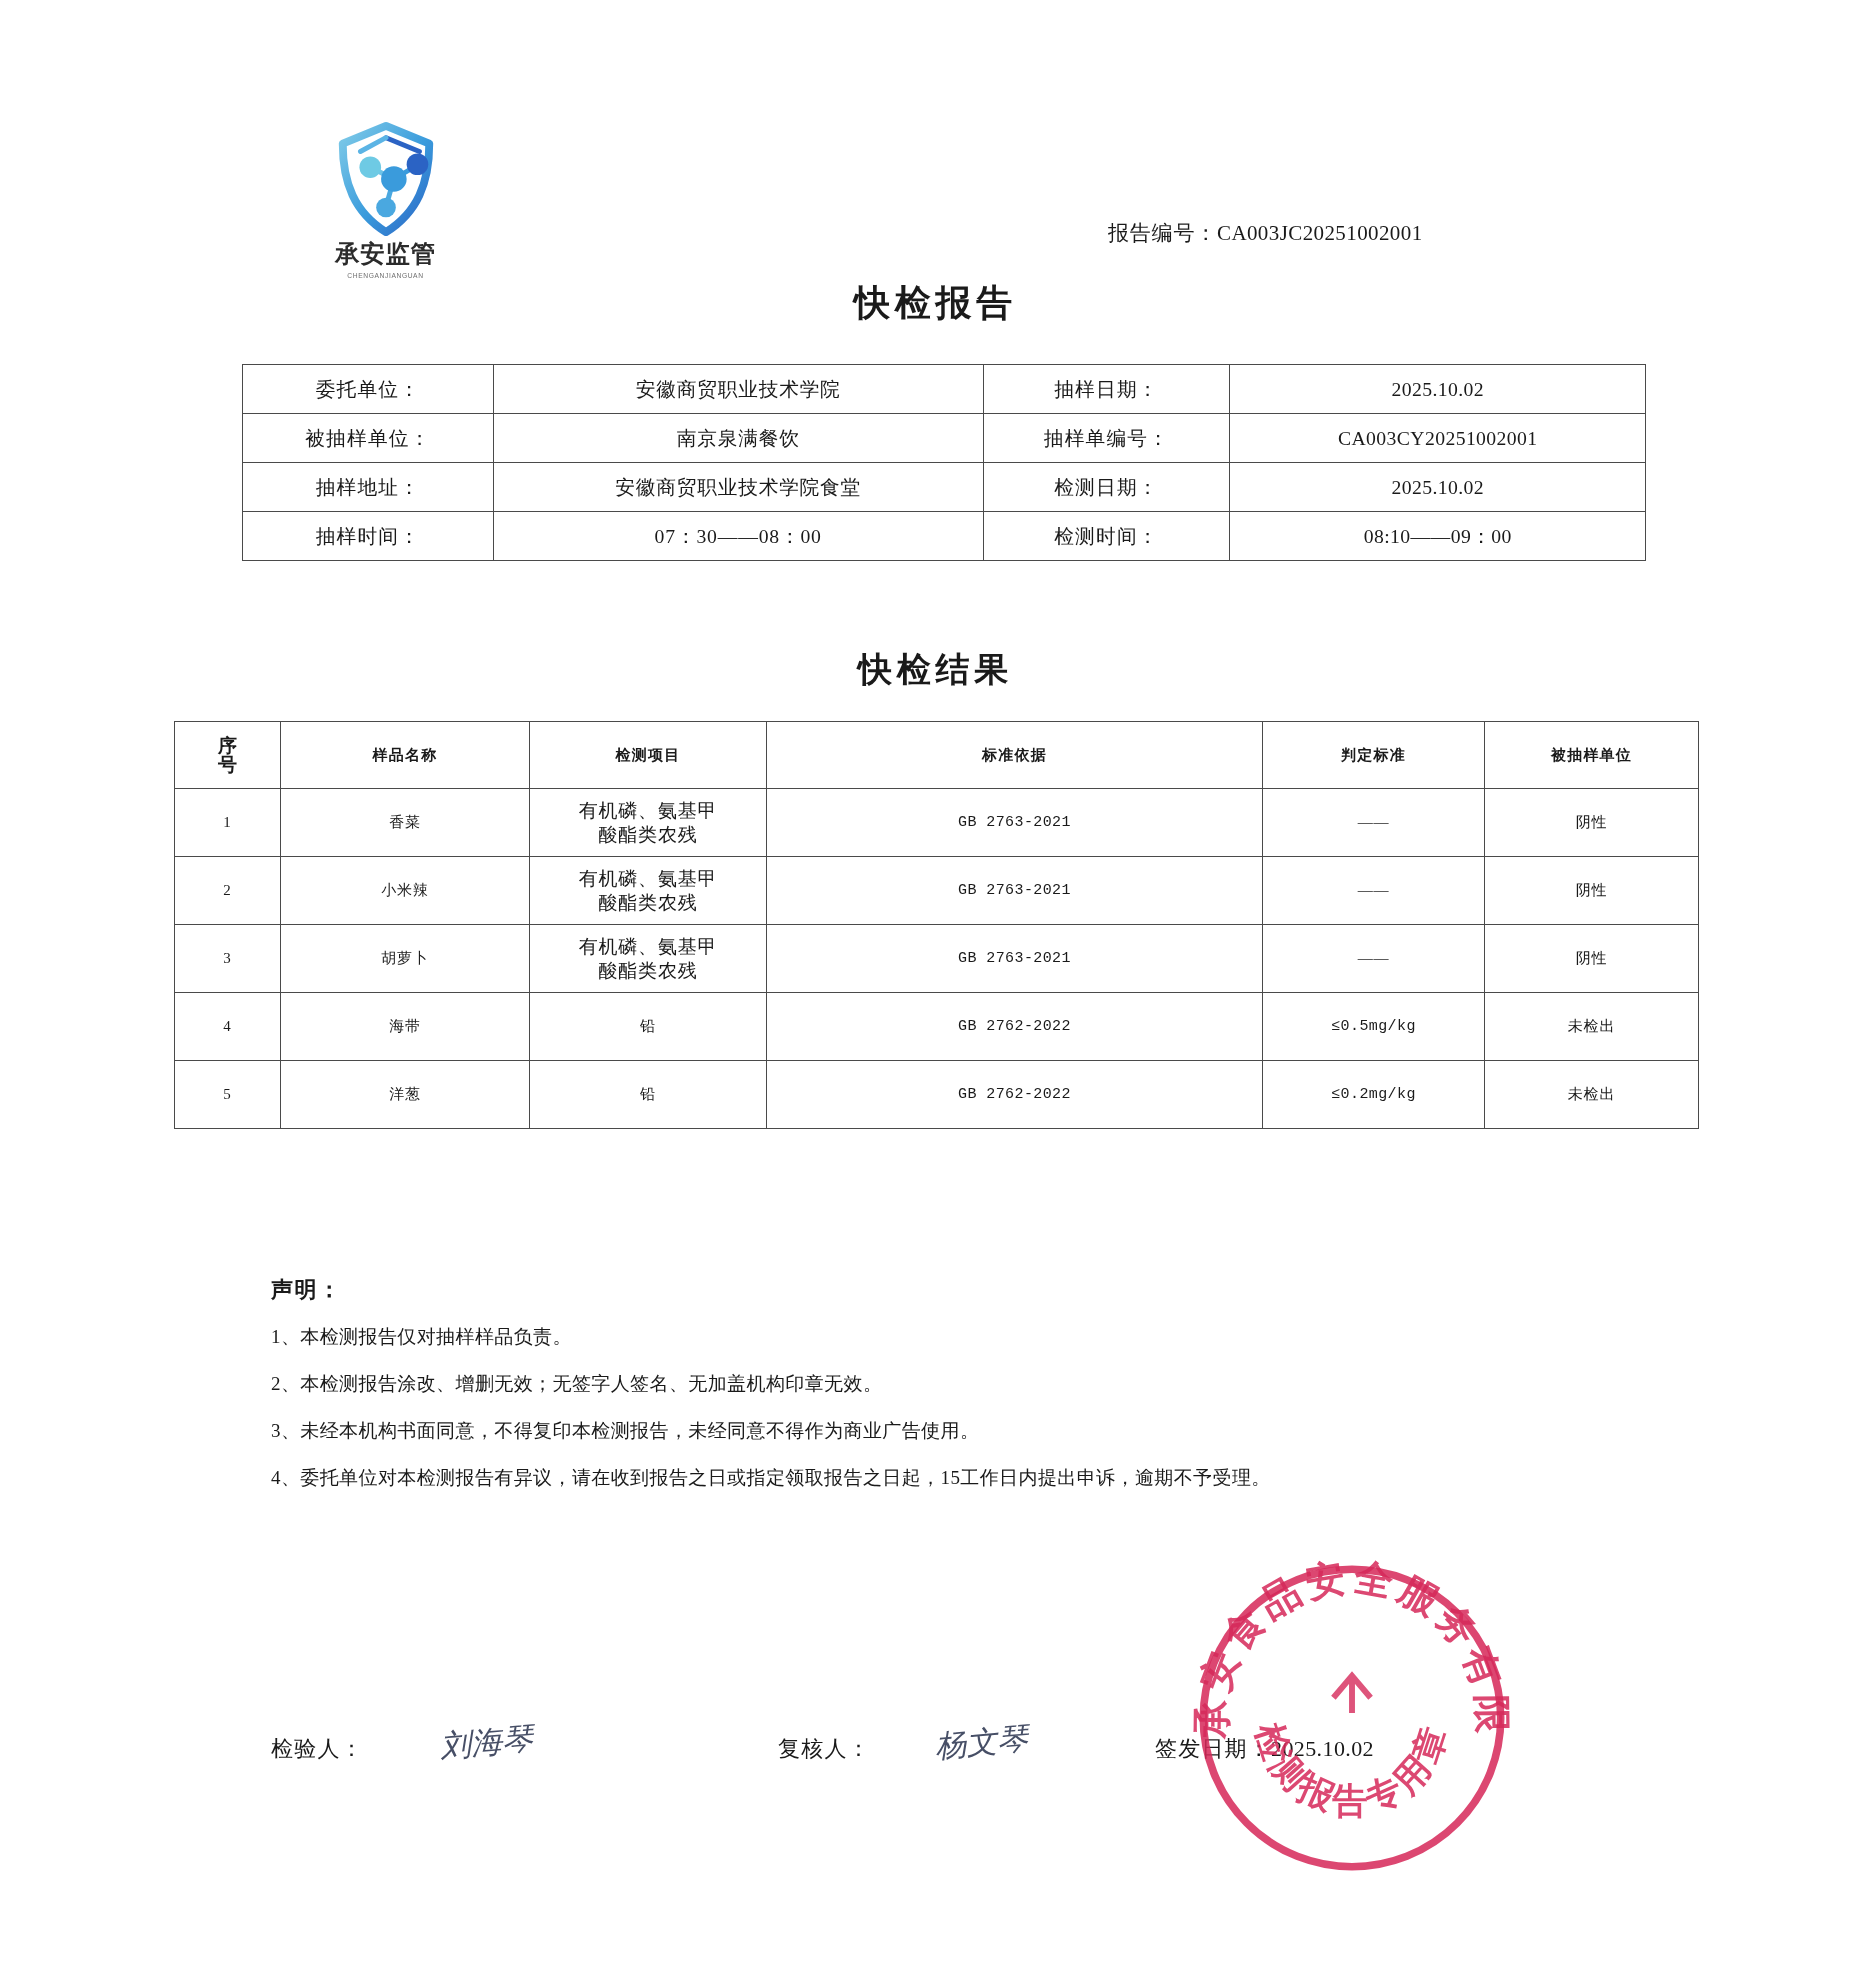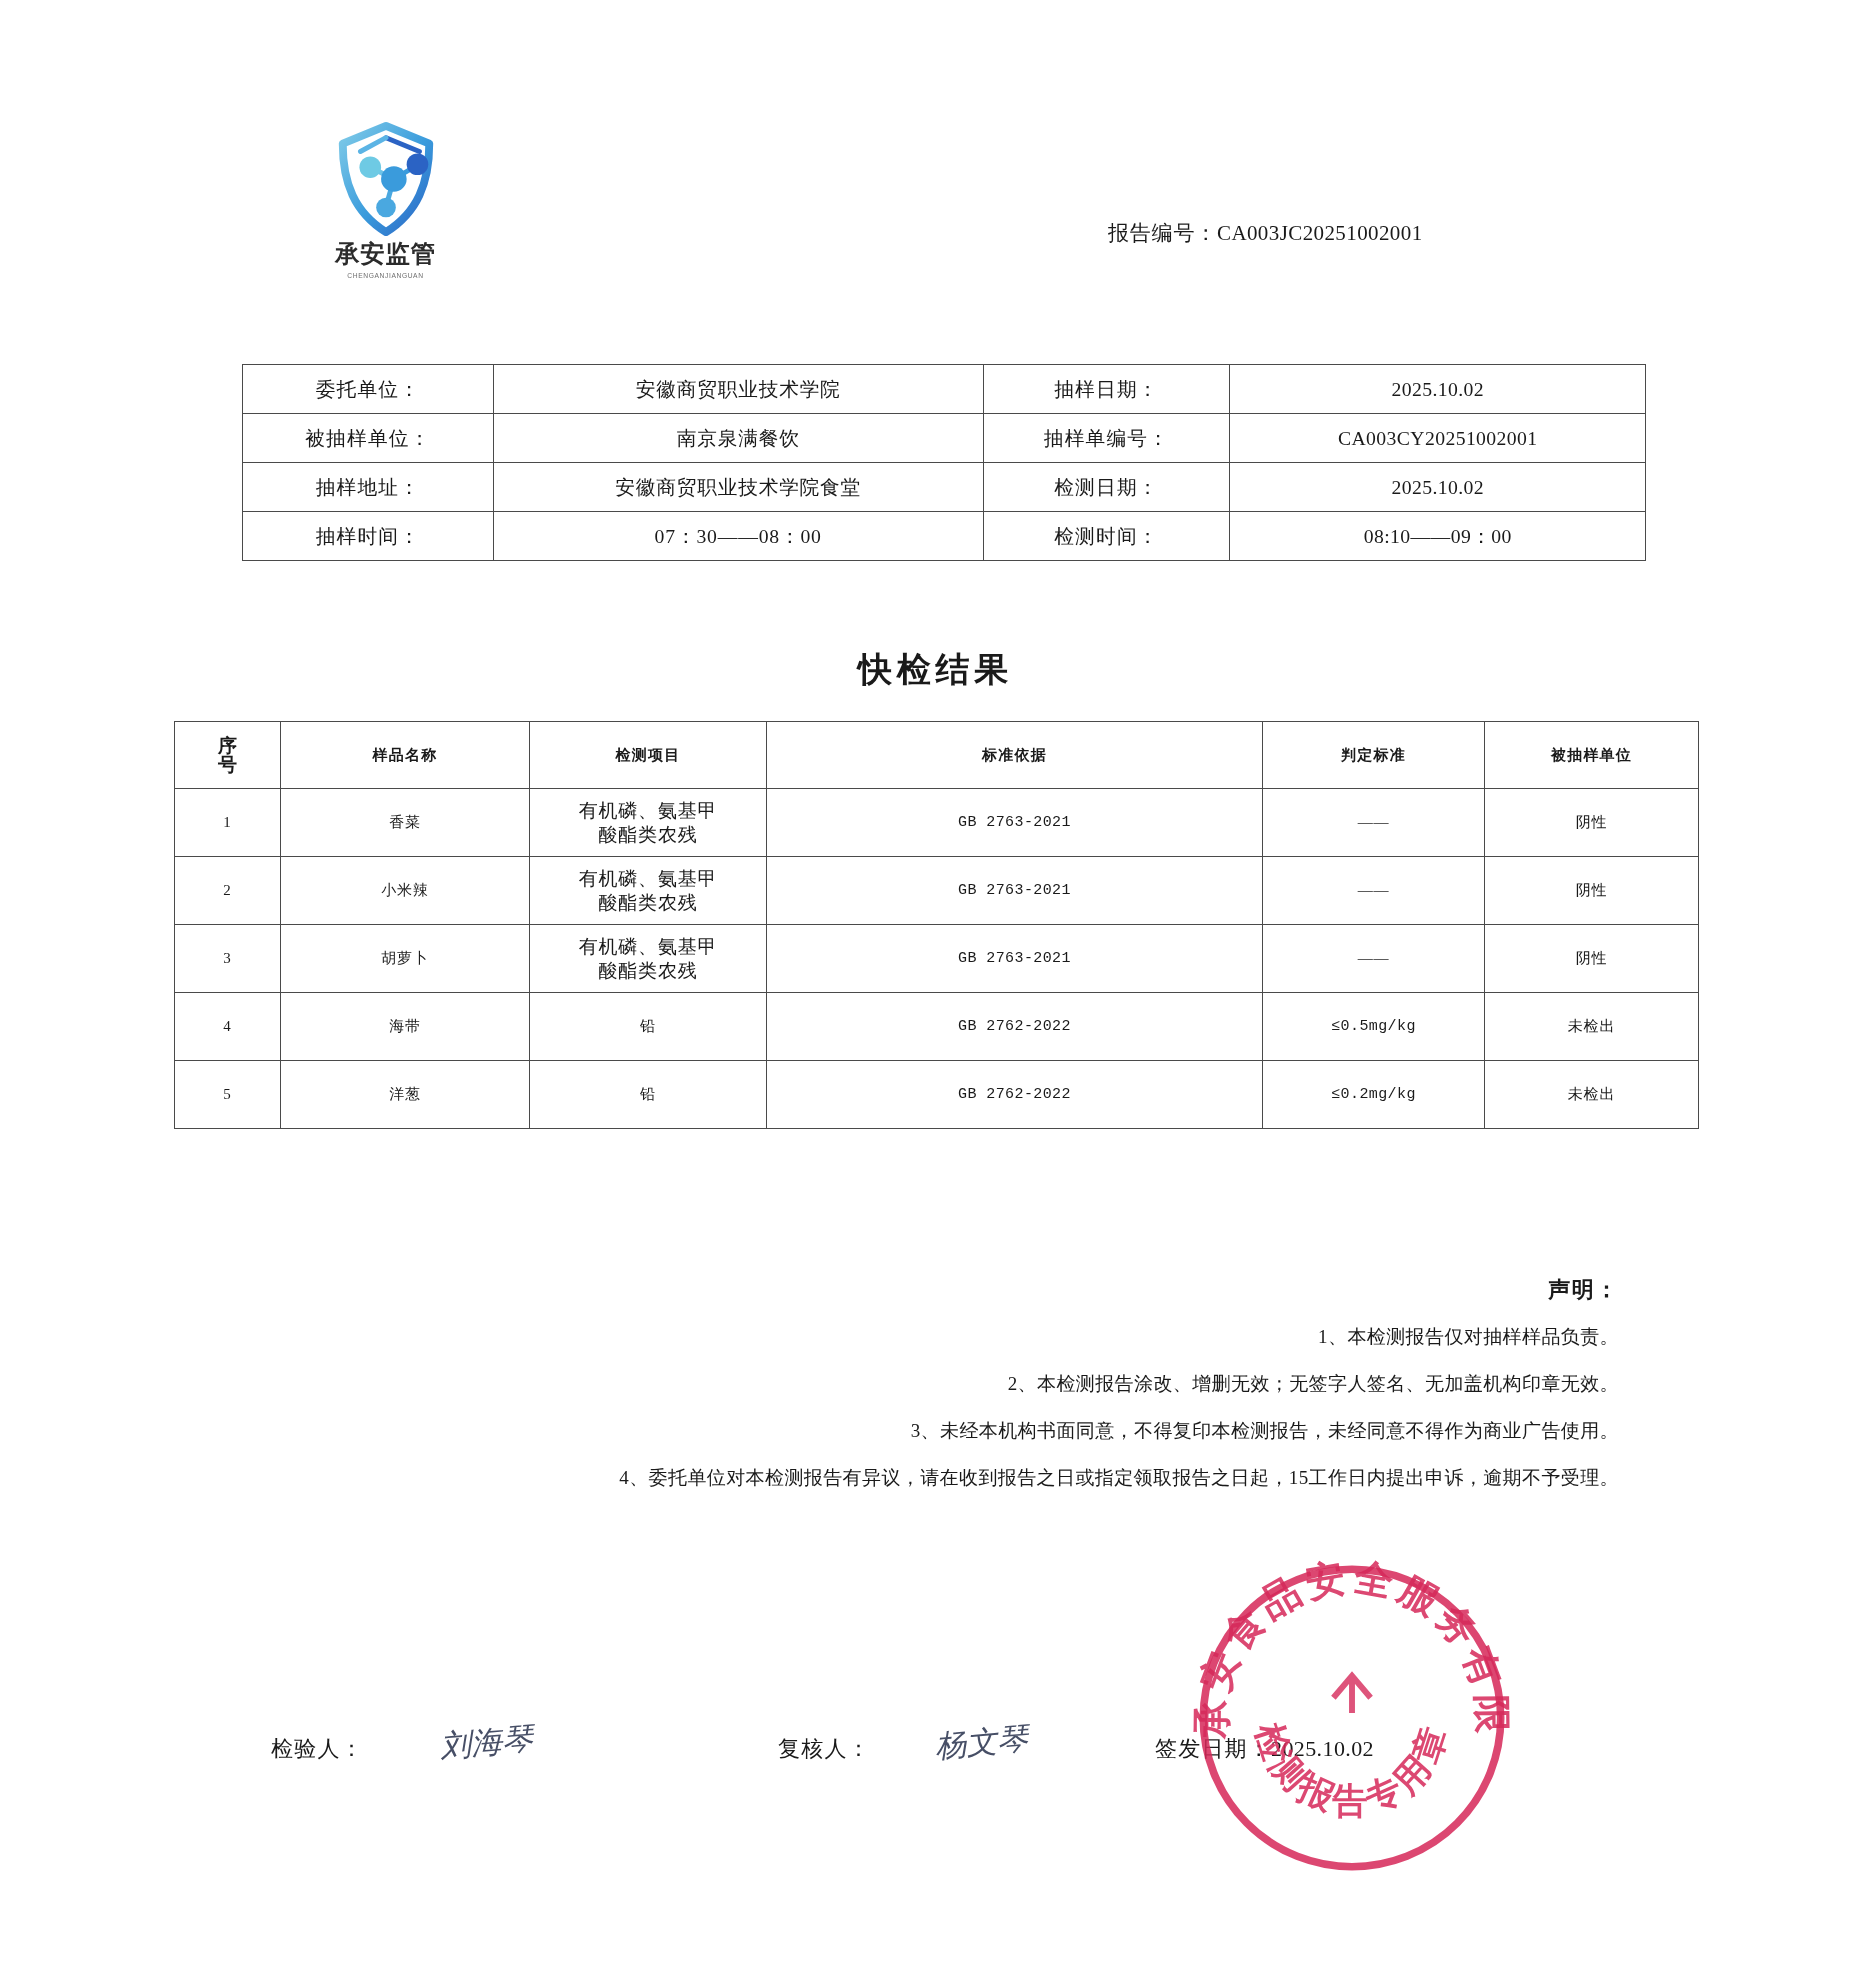--- a/index.html
+++ b/index.html
@@ -58,21 +58,21 @@
   .res-table col.c2 { width:237px; }
   .res-table col.c3 { width:496px; }
   .res-table col.c4 { width:222px; }
   .res-table col.c5 { width:214px; }
   .res-table th.seq { font-size:19px; line-height:1.0; letter-spacing:0; }
   .res-table td.item { line-height:1.22; font-size:19px; }
   .res-table td.mono { font-family:Liberation Mono, monospace; letter-spacing:0.4px; }
   .dash { letter-spacing:-0.8px; }
 
   
-  .decl { position:absolute; left:271px; top:1275px; width:1348px;text-align:right; }
+  .decl { position:absolute; left:271px; top:1275px; width:1348px; }
   .decl-h { font-size:22px; font-weight:bold; letter-spacing:1.6px;
             font-family:"DejaVu Sans","Liberation Sans",sans-serif; }
   .decl-li { font-size:19px; line-height:1.52; margin-top:18px; letter-spacing:0.4px; }
 
   
   .sign-row { position:absolute; left:271px; top:1718px; width:1348px; height:75px; }
   .sign-lbl { position:absolute; font-size:22px; letter-spacing:1.2px; white-space:nowrap; }
   .sign-insp { left:0px;   top:15.7px; }
   .sign-rev  { left:507px; top:15.7px; }
   .sign-date { left:884px; top:15.7px; }
@@ -115,20 +115,21 @@
       <circle cx="60" cy="91" r="10" fill="#4aa8e0"></circle>
     </svg>
     <div class="logo-cn">承安监管</div>
     <div class="logo-en">CHENGANJIANGUAN</div>
   </div>
 
   <div class="report-no">
     <span class="lbl">报告编号：</span><span class="val">CA003JC20251002001</span>
   </div>
 
+  <div class="doc-title">快检报告</div>
 
   <table class="info-table">
     <tbody>
       <tr>
         <td class="k">委托单位：</td>
         <td class="v1">安徽商贸职业技术学院</td>
         <td class="k2">抽样日期：</td>
         <td class="v2">2025.10.02</td>
       </tr>
       <tr>

